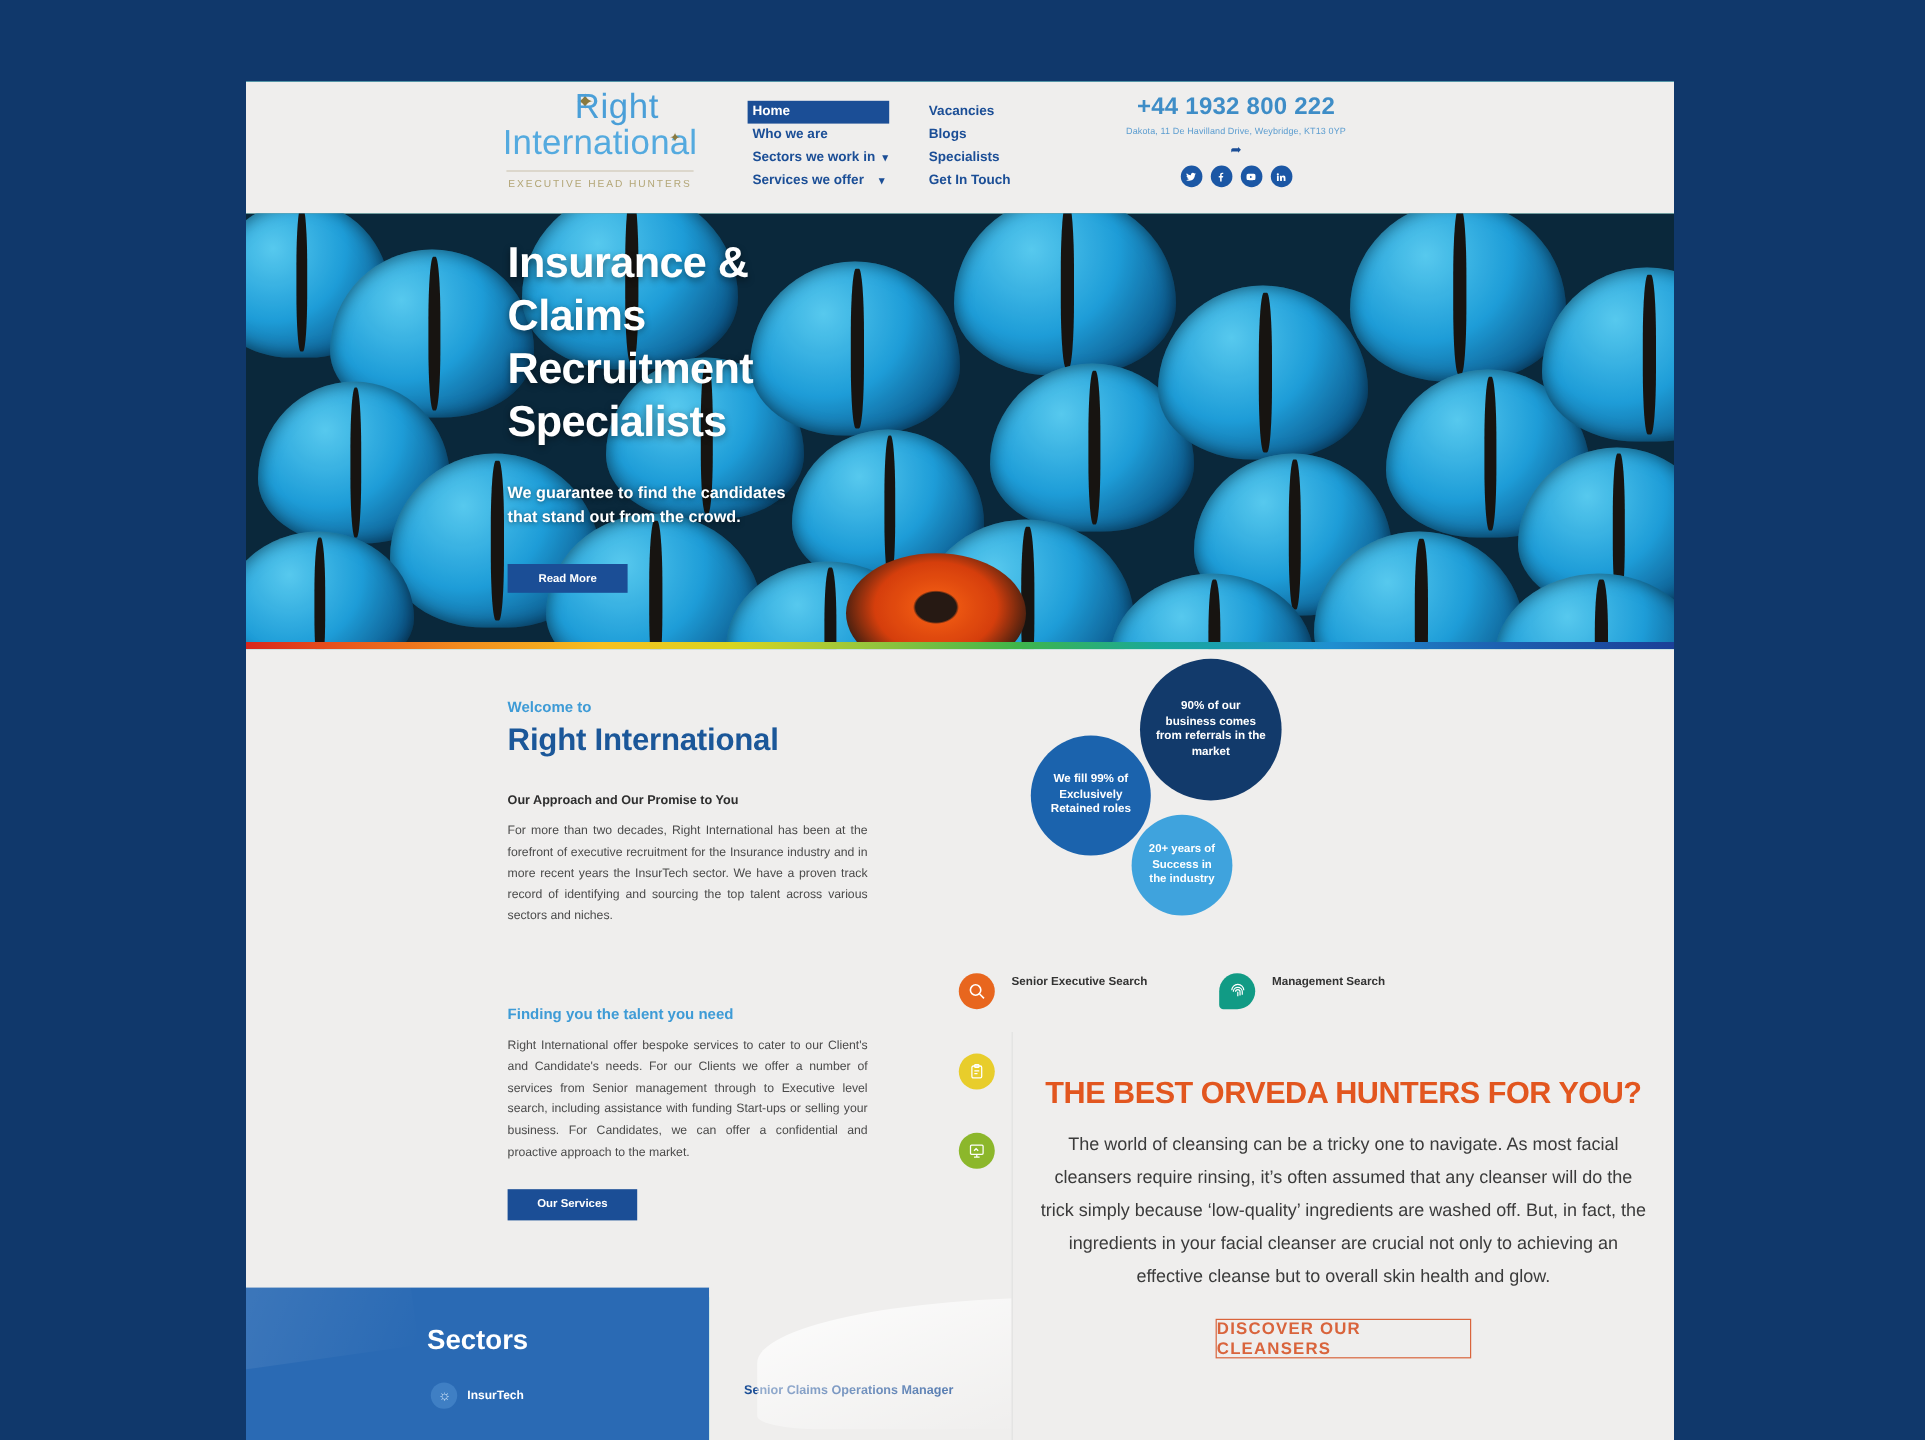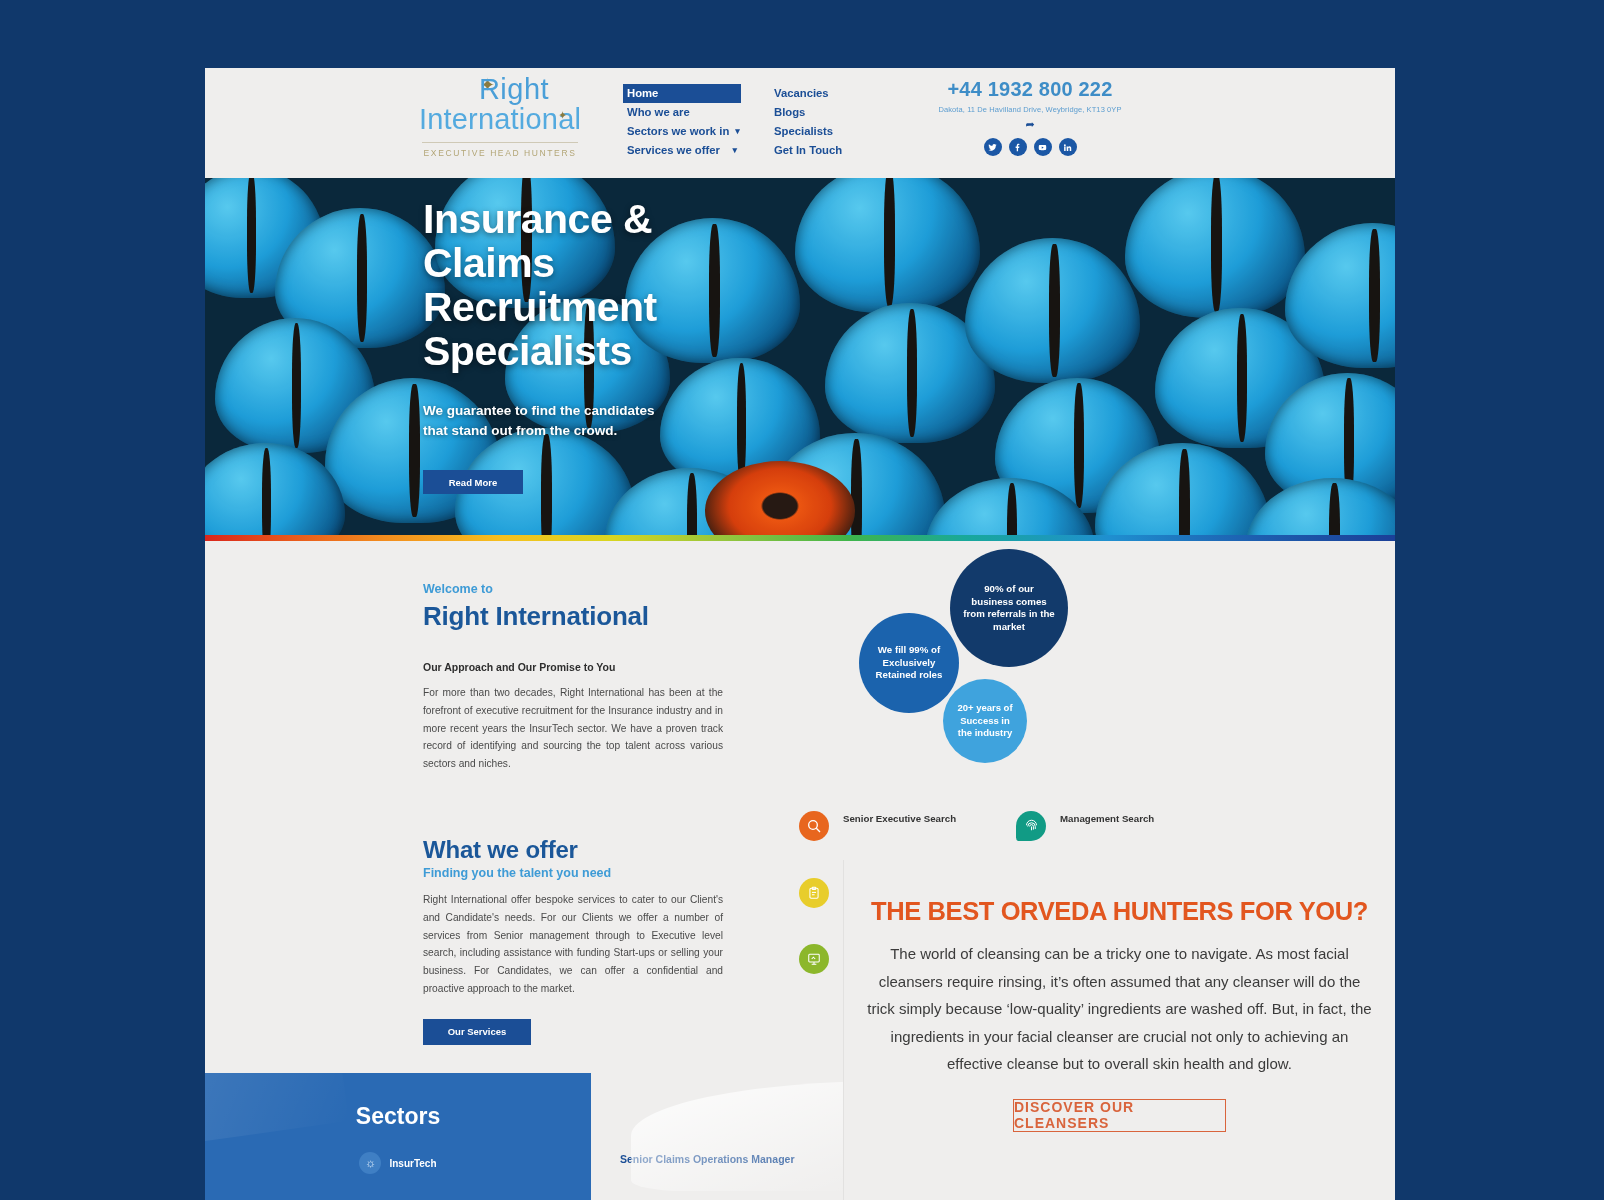--- a/index.html
+++ b/index.html
@@ -92,21 +92,21 @@
   }
   #orange-bfly {
     position:absolute; left: 500px; top: 283px; width: 150px; height: 100px;
     border-radius: 50%;
     background: radial-gradient(ellipse at 50% 45%, #2a1a12 0 16%, #ff5a10 18%, #e8420a 48%, #301a10 78%, #1c120c 100%);
   }
   #hero-overlay { position:absolute; inset:0; background: rgba(4,22,40,.08); }
 
   #hero-text { position: absolute; left: 218px; top: 19px; width: 620px; }
   #hero-title {
-    color: #fff; font-size: 41px; line-height: 44px; font-weight: bold;
+    color: #fff; font-size: 36px; line-height: 44px; font-weight: bold;
     letter-spacing: -.5px; text-shadow: 0 2px 6px rgba(0,0,0,.45);
     max-width: 320px;
   }
   #hero-sub {
     margin-top: 28px; color: #fff; font-size: 13.5px; line-height: 20px;
     font-weight: bold; text-shadow: 0 1px 4px rgba(0,0,0,.5);
     max-width: 260px;
   }
   #hero-btn {
     margin-top: 29px; width: 100px; height: 24px; background: #1b4e96;
@@ -347,21 +347,20 @@
       </div>
       <div class="circ" id="circ-mid">
         <span>We fill 99% of Exclusively Retained roles</span>
       </div>
       <div class="circ" id="circ-light">
         <span>20+ years of Success in the industry</span>
       </div>
     </div>
 
     <div id="offer">
-      <h2 class="h2-offer">What we offer</h2>
       <div class="sub-offer">Finding you the talent you need</div>
       <p class="body-copy">Right International offer bespoke services to cater to our Client's and Candidate's needs. For our Clients we offer a number of services from Senior management through to Executive level search, including assistance with funding Start-ups or selling your business. For Candidates, we can offer a confidential and proactive approach to the market.</p>
       <div id="offer-btn">Our Services</div>
     </div>
 
     <div id="services">
       <div class="svc-col svc-row" style="left:0px;top:0px;">
         <div class="svc-ico" style="background:#e8661e;">
           <svg width="16" height="16" viewBox="0 0 24 24" fill="none" stroke="#fff" stroke-width="2">
               <circle cx="10.5" cy="10.5" r="6.5"></circle>

